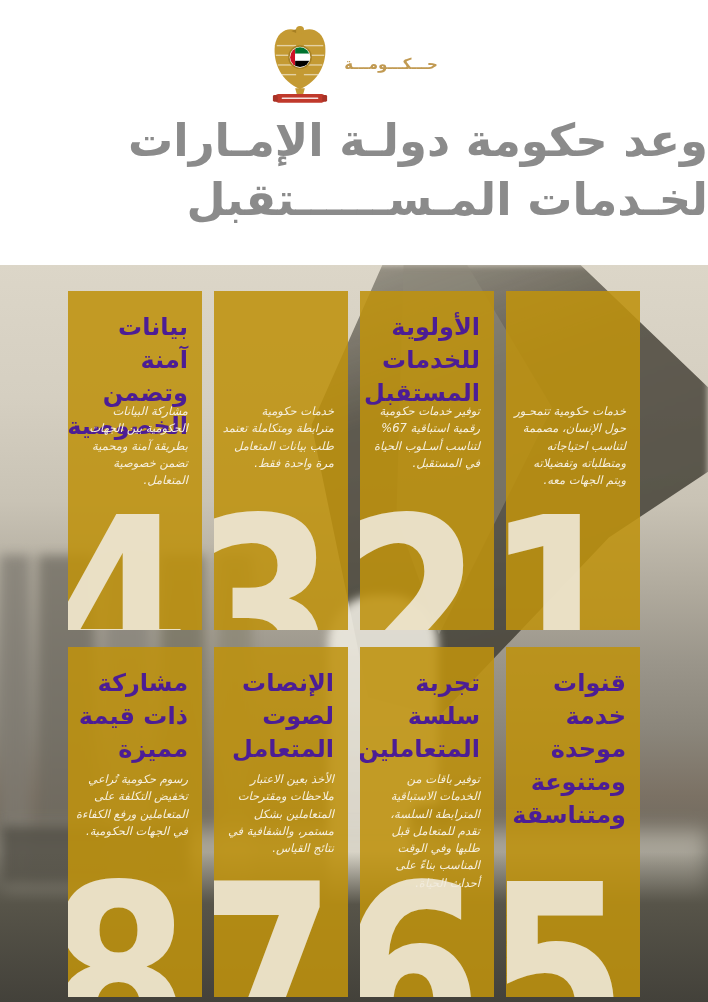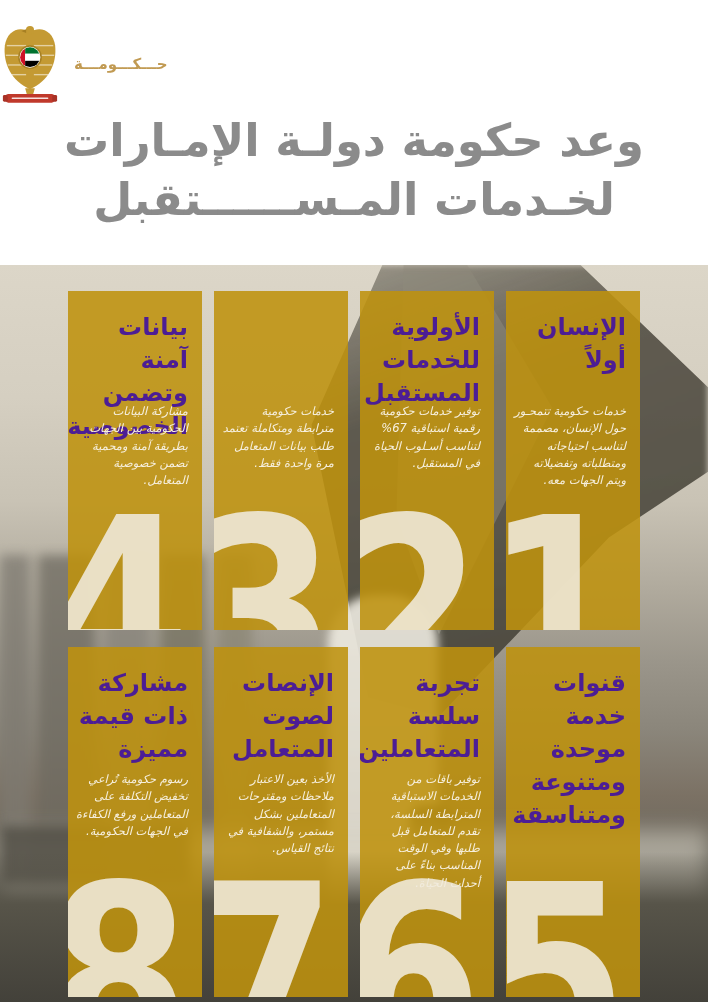--- a/index.html
+++ b/index.html
@@ -56,28 +56,28 @@
     position:absolute;left:0;bottom:0;width:708px;height:150px;
     background:linear-gradient(180deg,rgba(88,85,76,0) 0%,#575449 35%,#43413a 100%);
   }
   .photo .dock{
     position:absolute;left:0;top:560px;width:190px;height:60px;
     background:#4a473e;filter:blur(6px);opacity:.8;
   }
   
   .logo-row{
     position:absolute;top:24px;left:0;width:708px;
-    display:flex;align-items:center;gap:14px;
+    display:flex;justify-content:center;align-items:center;gap:14px;
   }
   .logo-text{direction:rtl;text-align:right;color:var(--logo-gold);}
   .logo-text .l1{font-size:15px;font-weight:bold;letter-spacing:1px;line-height:1.5;}
   .logo-text .l2{font-size:18px;font-weight:bold;line-height:1.4;}
   .main-title{
     position:absolute;top:112px;left:0;width:708px;
-    direction:rtl;text-align:center;color:var(--title-gray);
+    direction:rtl;color:var(--title-gray);
     font-size:45px;font-weight:bold;line-height:1.3;white-space:pre-line;
   }
   
   .grid{position:absolute;left:68px;top:291px;width:572px;}
   .row{display:flex;direction:rtl;gap:12px;}
   .row-top{height:339px;margin-bottom:17px;}
   .row-bottom{height:350px;}
   .card{
     position:relative;width:134px;height:100%;overflow:hidden;
     background:var(--card-gold);
@@ -153,22 +153,20 @@
     <div class="l1">حـــكـــومـــة</div>
   </div>
 </div>
 
 <div class="main-title">وعد حكومة دولـة الإمـارات
 لخـدمات المـســــــتقبل</div>
 
 <div class="grid">
   <div class="row row-top">
     <div class="card">
-      <div class="card-title">الإنسان
-أولاً</div>
       <div class="card-desc">خدمات حكومية تتمحـور حول الإنسان، مصممة لتناسب احتياجاته ومتطلباته وتفضيلاته ويتم الجهات معه.</div>
       <div class="card-num">1</div>
     </div>
     <div class="card">
       <div class="card-title">الأولوية
 للخدمات
 المستقبل</div>
       <div class="card-desc">توفير خدمات حكومية رقمية استباقية 67% لتناسب أسـلوب الحياة في المستقبل.</div>
       <div class="card-num">2</div>
     </div>

